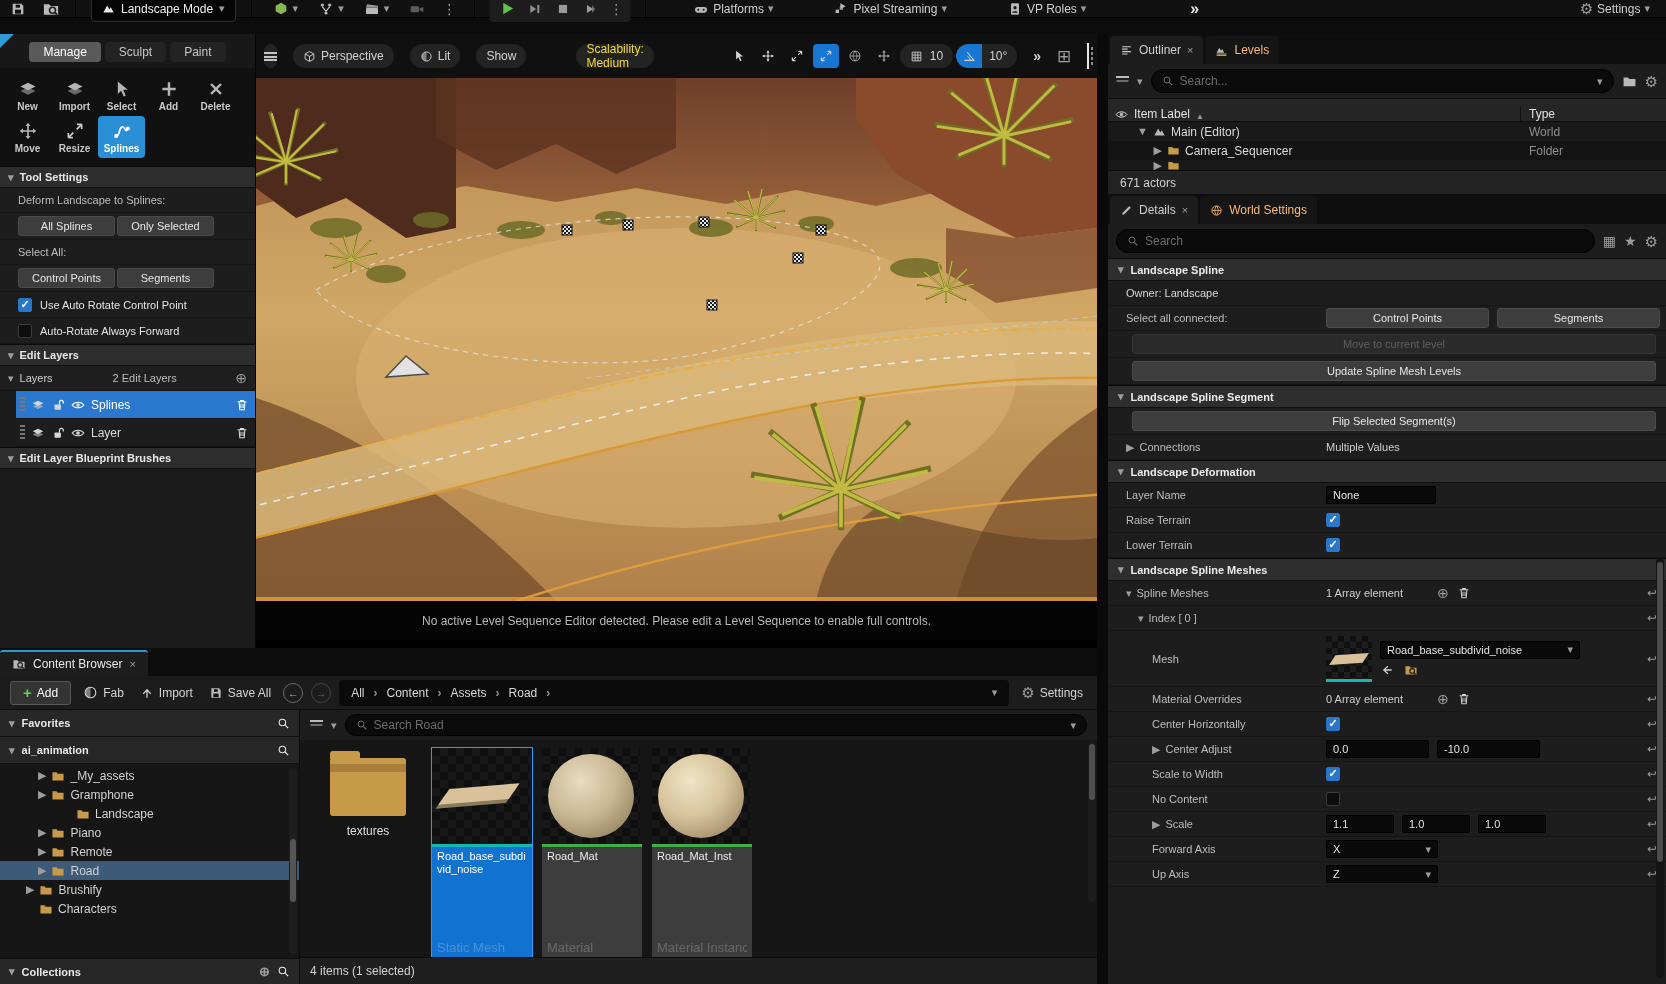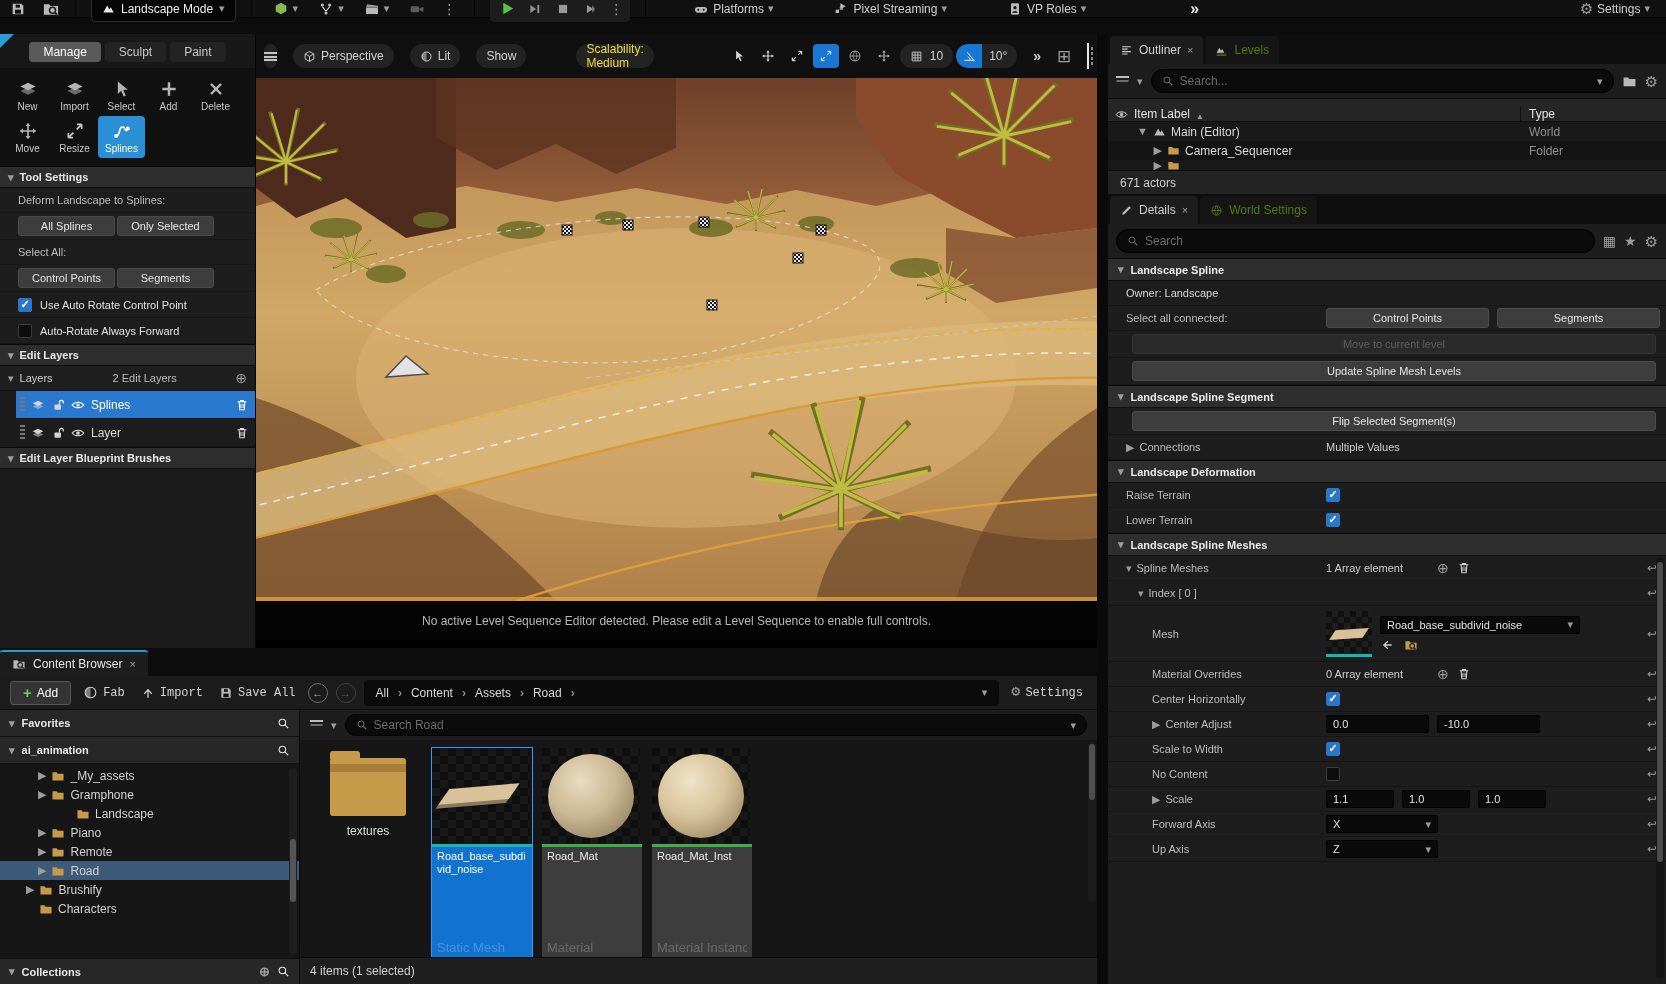--- a/index.html
+++ b/index.html
@@ -28,21 +28,21 @@
   .tb-btn { display:flex; align-items:center; gap:4px; padding:3px 6px; border-radius:3px; color:#cfcfcf; font-size:12px; }
   .mode-pill { background:#050505; border:1px solid #2c2c2c; border-radius:4px; height:26px; display:flex; align-items:center; gap:6px; padding:0 10px; font-size:12px; color:#efefef; }
   .playgrp { background:#1d1d1d; border-radius:4px; display:flex; align-items:center; height:26px; padding:0 4px; gap:2px; }
 
   
   #leftpanel { left:0; top:34px; width:256px; height:614px; background:#1b1b1b; border-right:1px solid #050505; }
   #lp-corner { position:absolute; left:0; top:0; width:0; height:0; border-top:14px solid #2d9bd6; border-right:14px solid transparent; }
   .lp-tabs { display:flex; justify-content:center; gap:4px; padding:8px 0 6px 0; background:#181818; }
   .lp-tab { font-size:12px; color:#c9c9c9; padding:3px 14px; border-radius:4px; background:#232323; }
   .lp-tab.active { background:#5a5a5a; color:#fff; }
-  .toolgrid { background:#111; padding:6px 4px 8px 4px; display:flex; flex-wrap:wrap; }
+  .toolgrid { background:#111; padding:6px 4px 8px 4px; display:flex; flex-wrap:wrap;font-weight:bold; }
   .tool { width:47px; display:flex; flex-direction:column; align-items:center; gap:2px; padding:5px 0 4px 0; border-radius:4px; color:#c9c9c9; font-size:10px; }
   .tool svg { width:20px; height:20px; fill:#b5b5b5; }
   .tool.active { background:#2b8fd6; color:#fff; }
   .tool.active svg { fill:#fff; }
   .sechead { display:flex; align-items:center; gap:6px; height:22px; background:#2d2d2d; border-top:1px solid #0a0a0a; border-bottom:1px solid #0f0f0f; padding:0 8px; font-size:11px; font-weight:bold; color:#e8e8e8; }
   .lp-row { display:flex; align-items:center; padding:0 8px 0 18px; height:25px; font-size:11px; color:#bdbdbd; border-bottom:1px solid #161616; background:#1d1d1d; }
   .lp-btnrow { display:flex; gap:2px; padding:3px 8px 3px 18px; background:#1d1d1d; border-bottom:1px solid #161616; }
   .lp-btnrow .pill-btn { width:97px; }
   .layers-head { display:flex; align-items:center; height:25px; padding:0 8px; font-size:11px; color:#cfcfcf; background:#1f1f1f; border-bottom:1px solid #141414; }
   .layer-row { display:flex; align-items:center; gap:6px; height:28px; margin-left:16px; padding:0 6px 0 4px; font-size:12px; color:#dcdcdc; background:#1d1d1d; border-bottom:1px solid #141414; }
@@ -61,21 +61,21 @@
   #scene { width:841px; height:523px; display:block; }
   #vp-msg { height:39px; background:#040404; display:flex; align-items:center; justify-content:center; color:#b9b9b9; font-size:12px; }
   .layoutbox { width:40px; height:26px; border:1px solid #e8e8e8; background:#000; display:flex; align-items:center; justify-content:center; position:relative; }
   .layoutbox::before { content:""; position:absolute; inset:3px; border:1px dashed #8a8a8a; }
 
   
   #rightgap { left:1097px; top:34px; width:11px; height:950px; background:#0a0a0a; }
   #rightpanel { left:1108px; top:34px; width:558px; height:950px; background:#1d1d1d; display:flex; flex-direction:column; }
   .ptabs { display:flex; background:#0e0e0e; height:30px; align-items:flex-end; gap:2px; padding:2px 2px 0 2px; }
   .ptab { display:flex; align-items:center; gap:6px; font-size:12px; color:#cfcfcf; background:#1d1d1d; height:28px; padding:0 10px; border-radius:4px 4px 0 0; }
-  .ptab.inactive { background:#151515; color:#4d7c0f;align-items:center; }
+  .ptab.inactive { background:#151515; color:#fdba74;align-items:center; }
   .ptab svg { width:13px; height:13px; fill:#bdbdbd; }
   .srchrow { display:flex; align-items:center; gap:8px; padding:5px 8px; background:#1d1d1d; }
   .srchrow .searchpill { flex:1; }
   .olhead { display:flex; align-items:flex-end; height:24px; background:#262626; border-top:1px solid #0d0d0d; border-bottom:1px solid #0d0d0d; font-size:12px; color:#e3e3e3; }
   .olrow { display:flex; align-items:center; height:19px; font-size:12px; color:#dadada; }
   .olrow .typ { color:#8f8f8f; }
   .ol-status { height:24px; background:#232323; border-top:1px solid #0c0c0c; display:flex; align-items:center; padding:0 12px; font-size:12px; color:#cfcfcf; }
 
   
   .d-objrow { display:flex; align-items:center; height:26px; padding:0 10px; background:#1d1d1d; font-size:12px; color:#e0e0e0; }
@@ -96,21 +96,21 @@
       background-size:12px 12px; background-position:0 0,6px 6px; }
   .meshthumb::after { content:""; position:absolute; left:7px; top:18px; width:32px; height:10px; background:#d9c29a; transform:skewX(-35deg) rotate(-4deg); }
 
   
   #cbrowser { left:0; top:648px; width:1097px; height:336px; background:#1d1d1d; display:flex; flex-direction:column; }
   .cb-tabs { height:28px; background:#0d0d0d; display:flex; align-items:flex-end; }
   .cb-tab { display:flex; align-items:center; gap:7px; background:#1d1d1d; height:26px; padding:0 12px; font-size:12px; color:#e8e8e8; border-top:2px solid #1f9bd6; border-radius:3px 3px 0 0; }
   .cb-toolbar { height:34px; display:flex; align-items:center; gap:8px; padding:0 10px; background:#1c1c1c; border-bottom:1px solid #0e0e0e; }
   .addbtn { display:flex; align-items:center; gap:5px; background:#343434; border:1px solid #565656; border-radius:3px; height:24px; padding:0 12px; font-size:12px; color:#fff; }
   .addbtn .plus { color:#67d05a; font-size:15px; font-weight:bold; }
-  .cb-act { display:flex; align-items:center; gap:5px; font-size:12px; color:#d4d4d4; padding:0 4px;font-family:Liberation Mono, monospace; }
+  .cb-act { display:flex; align-items:center; gap:5px; font-size:12px; color:#d4d4d4; padding:0 4px; }
   .navcirc { width:20px; height:20px; border:1px solid #6a6a6a; border-radius:50%; display:flex; align-items:center; justify-content:center; color:#a9a9a9; font-size:11px; }
   .crumbbar { flex:1; background:#0b0b0b; border-radius:4px; height:26px; display:flex; align-items:center; padding:0 12px; gap:9px; font-size:12px; color:#d8d8d8; }
   .crumbsep { color:#8f8f8f; font-weight:bold; }
   .cb-body { flex:1; display:flex; min-height:0; }
   .cb-left { flex:0 0 300px; border-right:1px solid #0d0d0d; display:flex; flex-direction:column; position:relative; }
   .cb-main { flex:1; display:flex; flex-direction:column; position:relative; }
   .fav-head { display:flex; align-items:center; height:27px; background:#272727; border-bottom:1px solid #101010; padding:0 9px; gap:7px; font-size:11px; font-weight:bold; color:#e8e8e8; }
   .tree { flex:1; background:#161616; padding-top:2px; overflow:hidden; position:relative; }
   .trow { display:flex; align-items:center; gap:5px; height:19px; padding-left:38px; font-size:12px; color:#d2d2d2; }
   .trow.shallow { padding-left:26px; }
@@ -809,20 +809,26 @@
             <span class="glyph">▶</span>
             <span>Connections</span>
           </span>
         <span class="pval" style="color:#cfcfcf">Multiple Values</span>
       </div>
 
       <div class="d-sec">
           <span class="glyph">▾</span>
           <span>Landscape Deformation</span>
         </div>
+      <div class="prow">
+        <span class="pname">Layer Name</span>
+        <span class="pval">
+            <span class="txtfield" style="width:110px">None</span>
+          </span>
+      </div>
       <div class="prow">
         <span class="pname">Raise Terrain</span>
         <span class="pval">
             <span class="cb on"></span>
           </span>
       </div>
       <div class="prow">
         <span class="pname">Lower Terrain</span>
         <span class="pval">
             <span class="cb on"></span>

